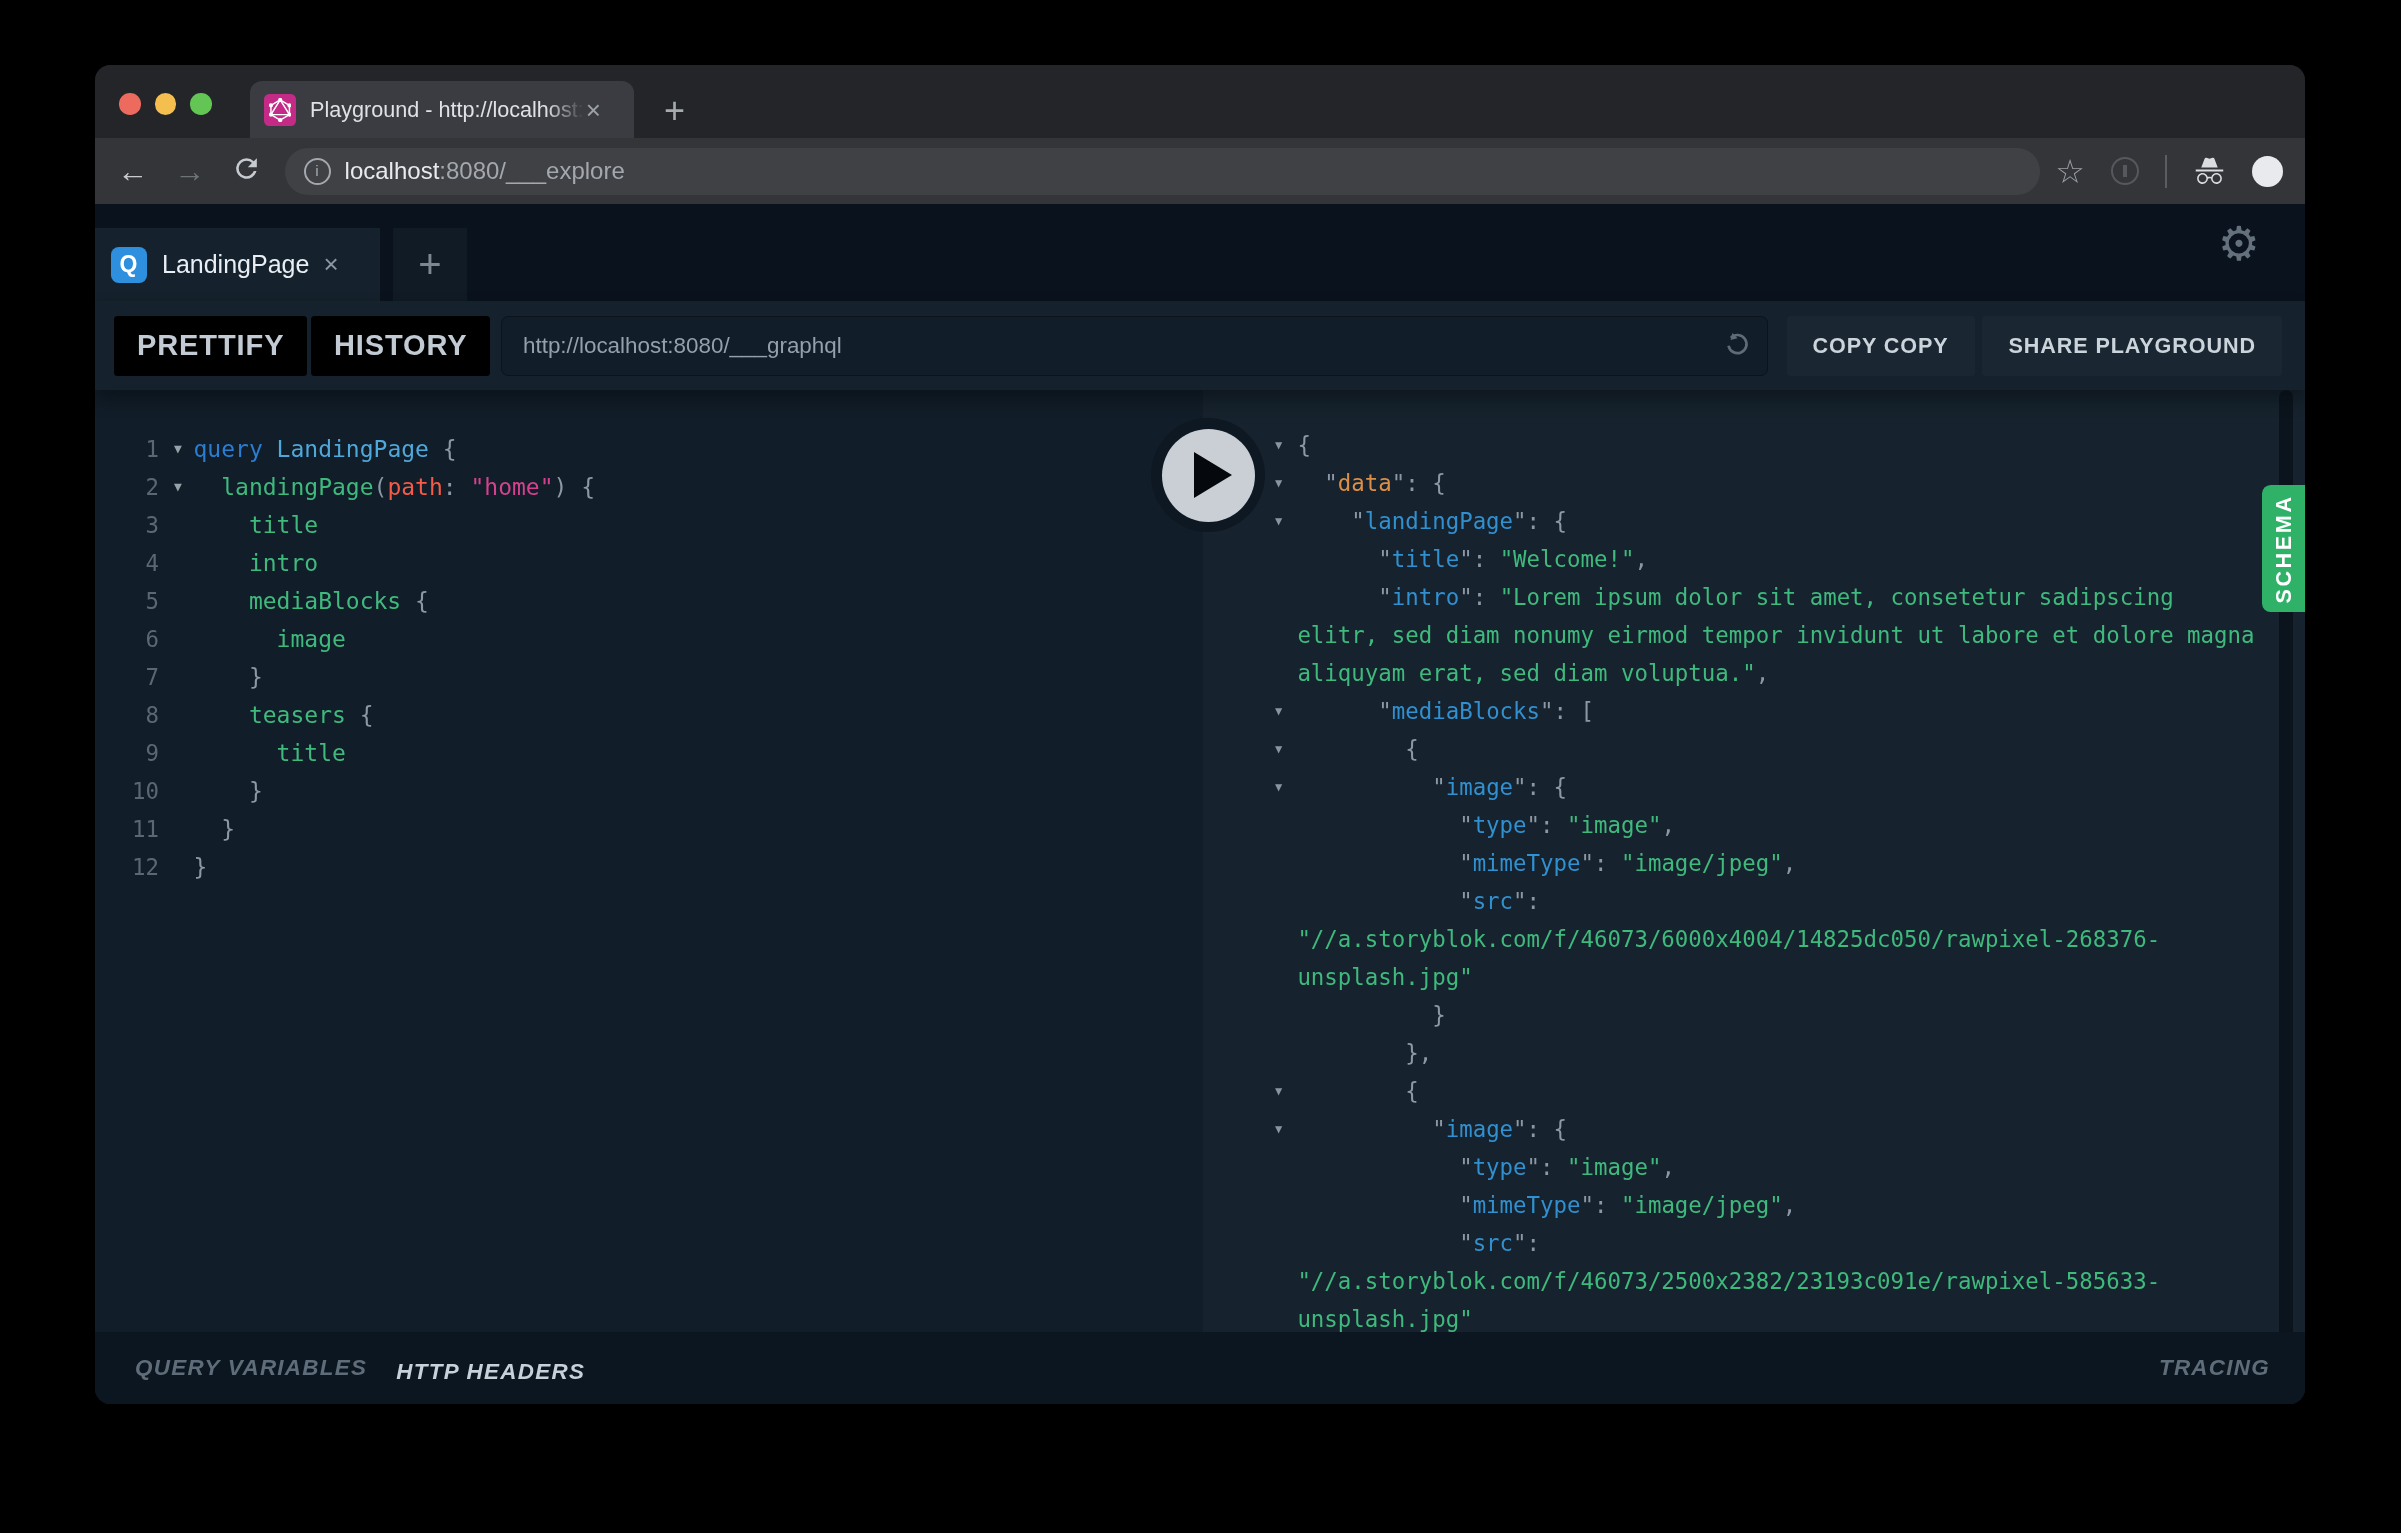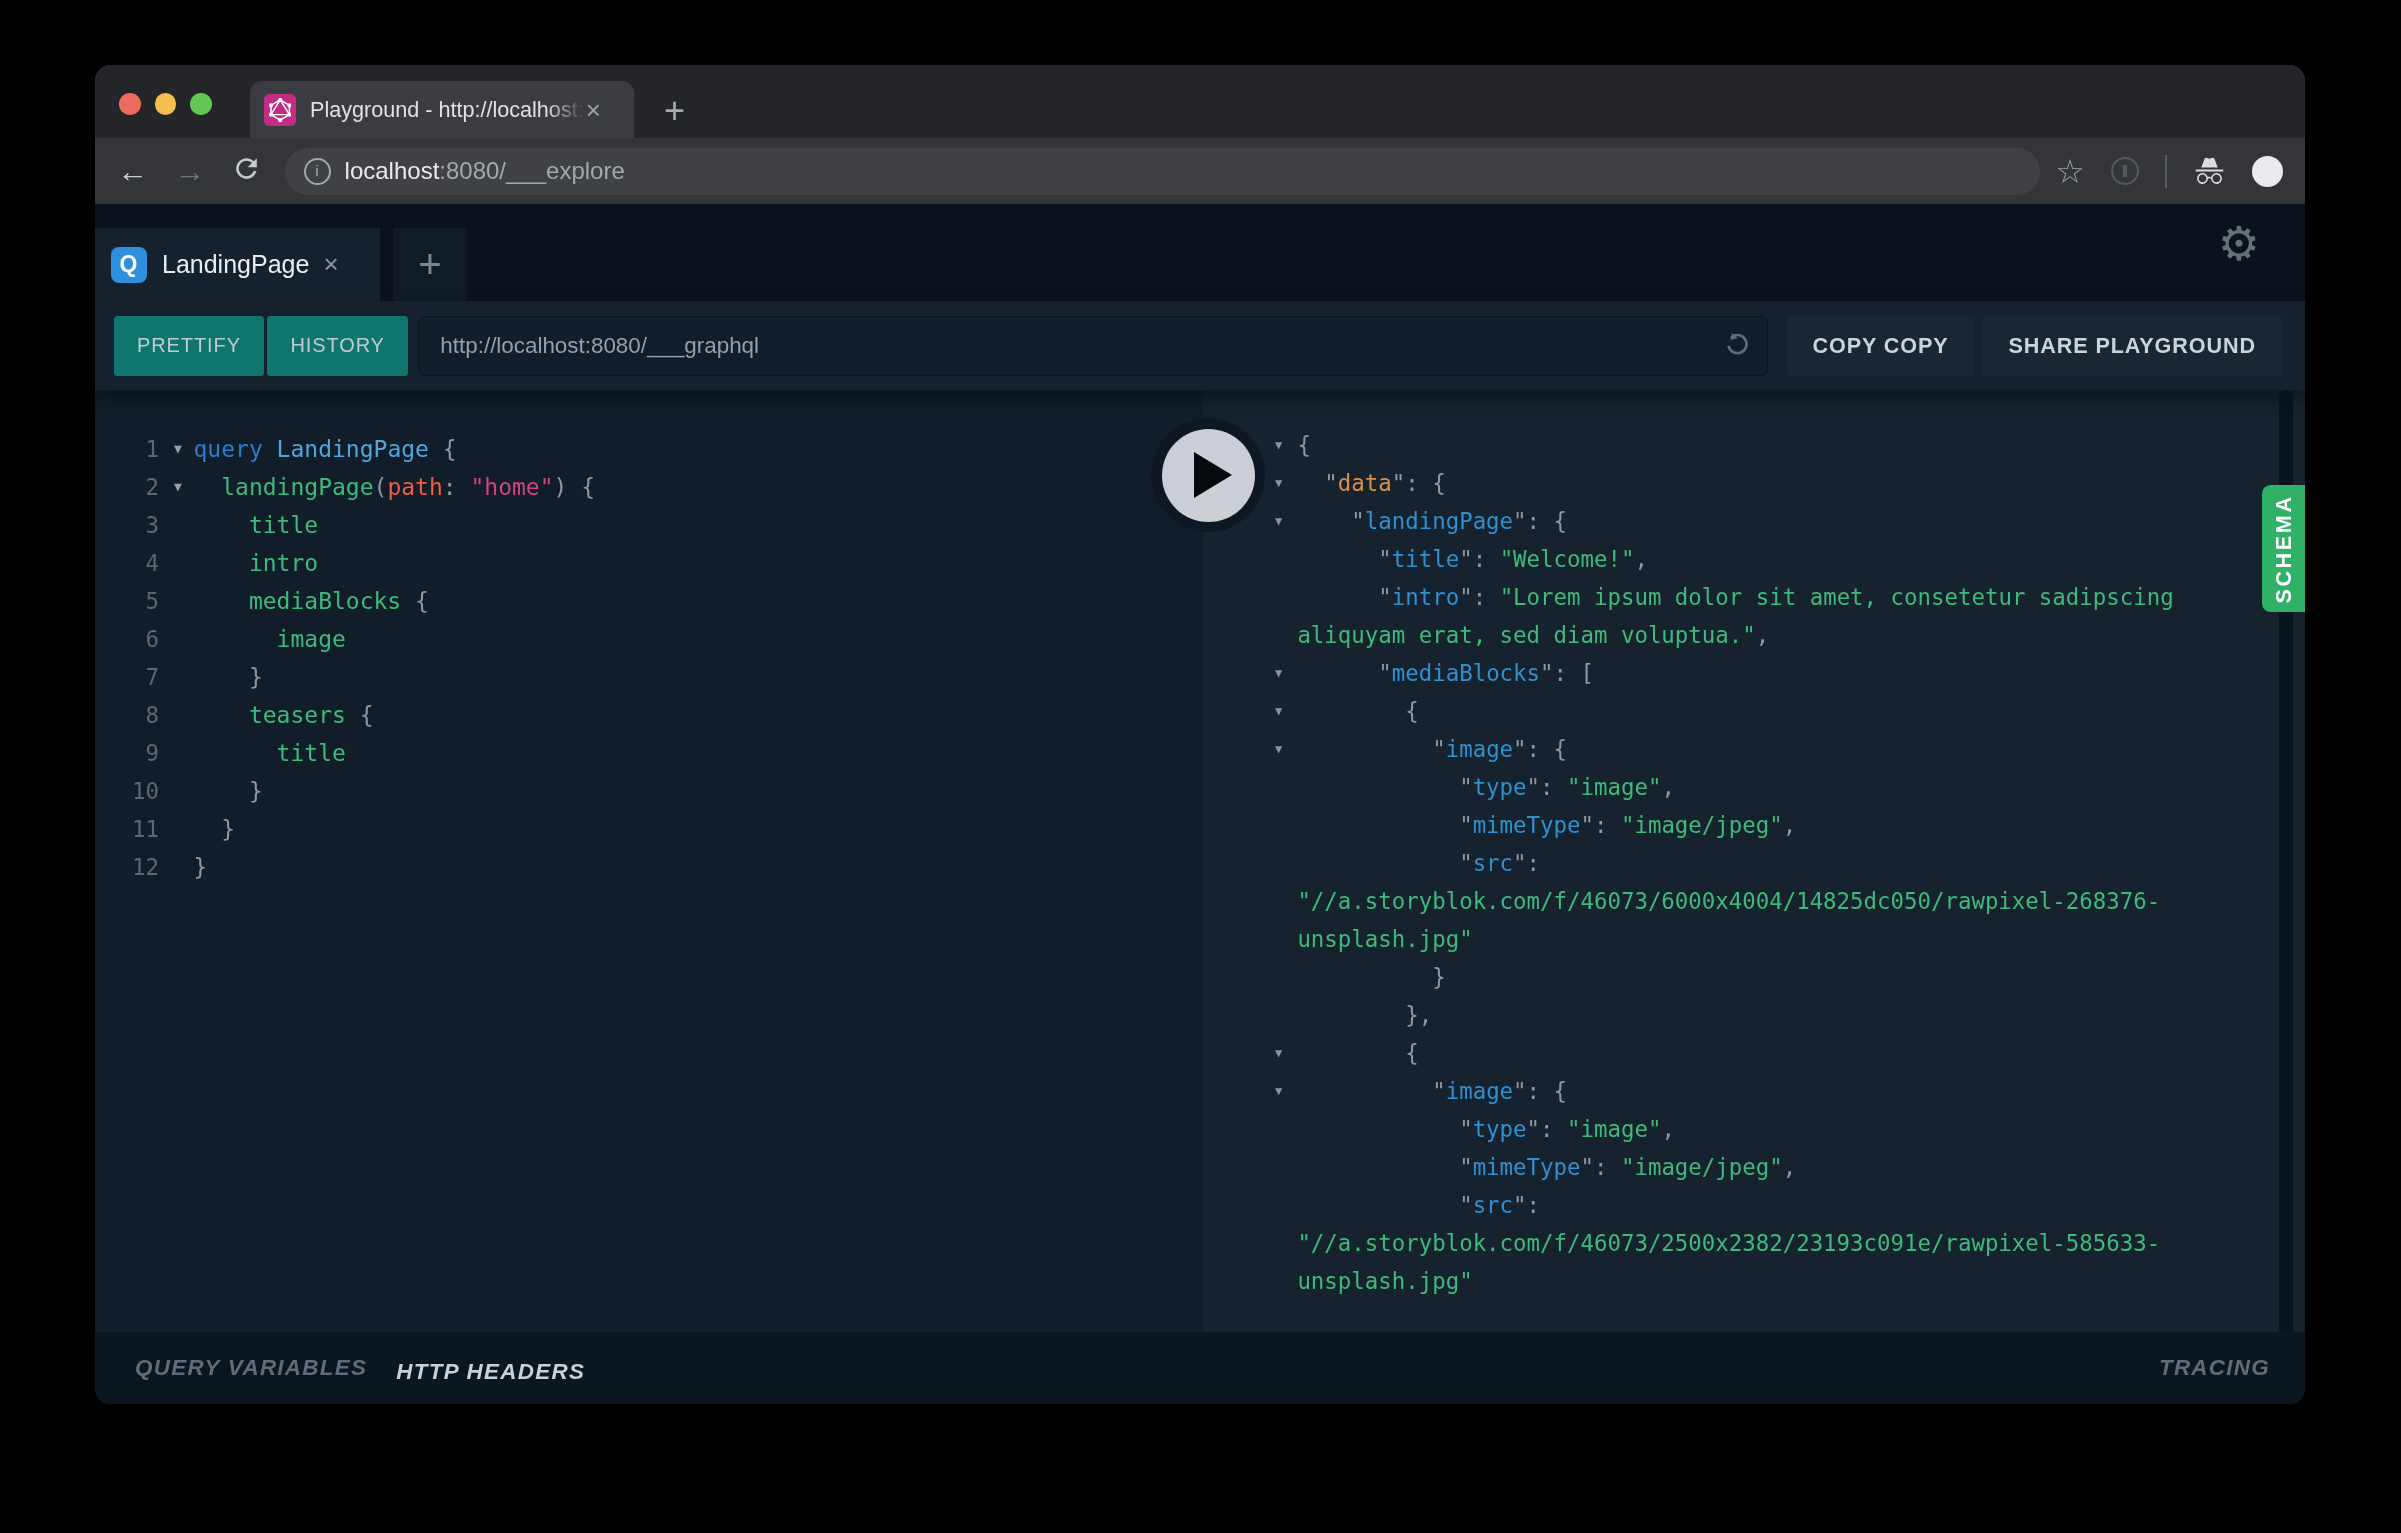--- a/index.html
+++ b/index.html
@@ -49,22 +49,22 @@
           display:flex;align-items:center;justify-content:center;font-size:23px;font-weight:700;flex:0 0 auto;}
   .pg-tab-label{margin-left:15.5px;color:#E8EEF4;font-size:25px;}
   .pg-tab-close{margin-left:14px;color:#8B98A3;font-size:26px;}
   .pg-newtab{position:absolute;left:298px;bottom:0;width:74px;height:73px;background:#101B25;
              display:flex;align-items:center;justify-content:center;color:#7C8791;font-size:40px;font-weight:300;}
   .gear{position:absolute;right:45px;top:15.5px;color:#64707C;font-size:47px;line-height:47px;}
 
   
   .pg-toolbar{position:relative;z-index:3;height:89px;background:#15212C;display:flex;align-items:center;
               padding:0 23px 0 19px;flex:0 0 auto;box-shadow:0 8.6px 17px rgba(4,9,14,.45);}
-  .pt-btn{height:60px;background:#0f766e;color:#C2CBD3;display:flex;align-items:center;justify-content:center;
-          padding:0 23px;font-size:20px;font-weight:400;letter-spacing:0.9px;border-radius:3.5px;margin-right:3.5px;white-space:nowrap;}
+  .pt-btn{height:60px;background:#000000;color:#C2CBD3;display:flex;align-items:center;justify-content:center;
+          padding:0 23px;font-size:29px;font-weight:700;letter-spacing:0.9px;border-radius:3.5px;margin-right:3.5px;white-space:nowrap;}
   .endpoint-wrap{flex:1;height:60px;margin:0 10.4px 0 7px;background:#111D28;border:1.7px solid #0B141D;
                  border-radius:7px;display:flex;align-items:center;box-sizing:border-box;min-width:0;}
   .endpoint{flex:1;background:transparent;border:0;outline:none;color:#93A1AD;font-size:22.4px;
             font-family:"Liberation Sans","DejaVu Sans",sans-serif;padding:0 21px;min-width:0;}
   .reset-ic{flex:0 0 auto;margin-right:15.5px;}
   .action-btn{height:60px;background:#1A2733;color:#CBD4DB;display:flex;align-items:center;justify-content:center;
           padding:0 26px;font-size:21.6px;font-weight:600;letter-spacing:0.9px;border-radius:3.5px;margin-left:7.8px;white-space:nowrap;}
 
   
   .pg-main{position:relative;flex:1;display:flex;min-height:0;}
@@ -276,20 +276,24 @@
             <div class="cl">
               <span class="gfold"></span>
               <span class="ccode"><span class="tk-pn">      "</span><span class="tk-key">title</span><span class="tk-pn">": </span><span class="tk-g">"Welcome!"</span><span class="tk-pn">,</span></span>
             </div>
             <div class="cl">
               <span class="gfold"></span>
               <span class="ccode"><span class="tk-pn">      "</span><span class="tk-key">intro</span><span class="tk-pn">": </span><span class="tk-g">"Lorem ipsum dolor sit amet, consetetur sadipscing</span></span>
             </div>
             <div class="cl">
               <span class="gfold"></span>
+              <span class="ccode"><span class="tk-g">elitr, sed diam nonumy eirmod tempor invidunt ut labore et dolore magna</span></span>
+            </div>
+            <div class="cl">
+              <span class="gfold"></span>
               <span class="ccode"><span class="tk-g">aliquyam erat, sed diam voluptua."</span><span class="tk-pn">,</span></span>
             </div>
             <div class="cl">
               <span class="gfold">▼</span>
               <span class="ccode"><span class="tk-pn">      "</span><span class="tk-key">mediaBlocks</span><span class="tk-pn">": [</span></span>
             </div>
             <div class="cl">
               <span class="gfold">▼</span>
               <span class="ccode"><span class="tk-pn">        {</span></span>
             </div>

